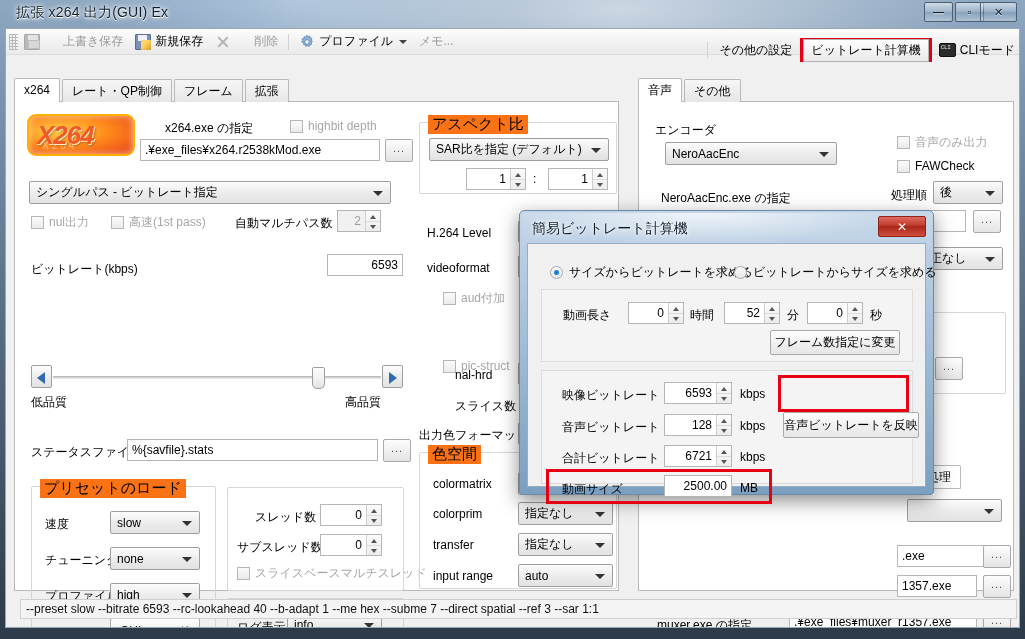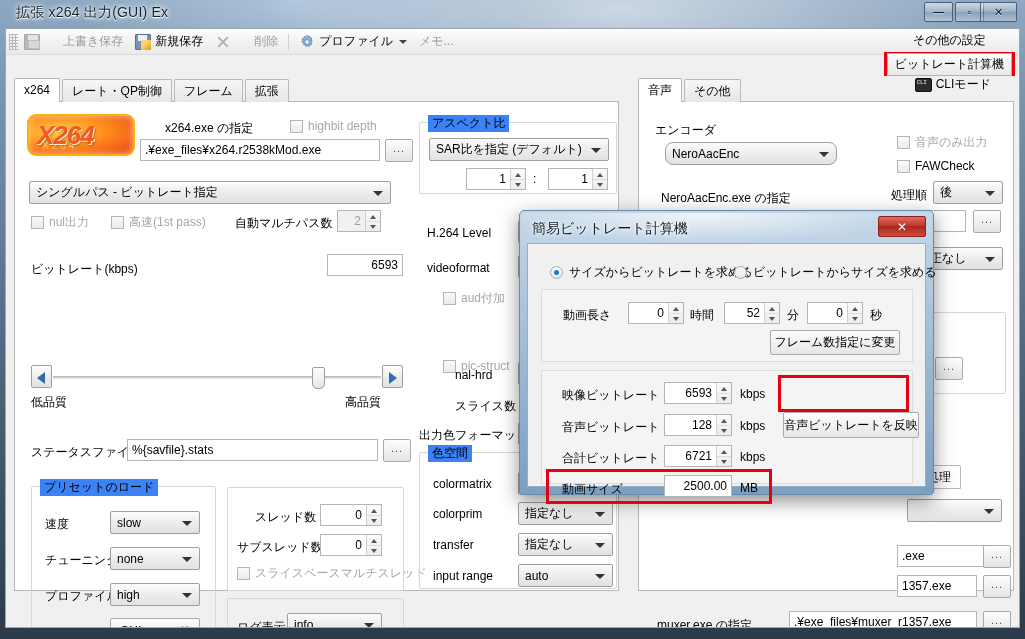--- a/index.html
+++ b/index.html
@@ -86,21 +86,21 @@
      background: linear-gradient(135deg,#ffd36b 40%, #d49b18); transform:rotate(0deg); border-radius:1px;}
   
   .ico-del::before, .ico-del::after {
      content:""; position:absolute; left:7px; top:1px; width:2px; height:14px; background:#b6b6b6; border-radius:1px;}
   .ico-del::before { transform:rotate(45deg);} .ico-del::after { transform:rotate(-45deg);}
   
   .ico-gear { }
   .ico-gear svg { display:block; }
   .caret-dn { width:0;height:0;border-left:4px solid transparent;border-right:4px solid transparent;border-top:4px solid #444; margin-left:2px;}
 
-  #toolbar-right { position:absolute; right:4px; top:0; height:42px; display:flex; align-items:center;flex-direction:column; }
+  #toolbar-right { position:absolute; right:4px; top:0; height:42px; display:flex; align-items:center; }
   #btn-other-settings { padding:3px 8px; font-size:12px; }
   #calc-highlight {
     border:3px solid #e60012; padding:0px;
     display:flex; align-items:center; height:24px;
   }
   #btn-bitrate-calc {
     background: linear-gradient(180deg,#fefefe,#f3f3f3 48%,#e9e9e9);
     border:1px solid #b3b3b3; padding:2px 7px; font-size:12px; white-space:nowrap;
   }
   #cli-wrap { display:flex; align-items:center; gap:4px; margin-left:7px; }
@@ -165,21 +165,21 @@
   .spin .ar i { flex:1; display:block; position:relative; }
   .spin .ar i:first-child { border-bottom:1px solid #dcdcdc; }
   .spin .ar i::after{content:"";position:absolute;left:4px;top:4px;width:0;height:0;
      border-left:3.5px solid transparent;border-right:3.5px solid transparent;}
   .spin .ar i:first-child::after{ border-bottom:4px solid #555; }
   .spin .ar i:last-child::after{ border-top:4px solid #555; top:3px;}
   .spin.dim .v { color:#9d9d9d; }
   .spin.dim { background:#f1f1f1; }
 
   .gbox { position:absolute; border:1px solid #d6d6d6; border-radius:2px; }
-  .gbox > .cap { position:absolute; top:-8px; left:8px; background:#3b82f6; padding:0 4px; font-size:12px; }
+  .gbox > .cap { position:absolute; top:-8px; left:8px; background:#f97316; padding:0 4px; font-size:15px; }
 
   
   #x264-logo {
     position:absolute; left:12px; top:12px; width:108px; height:42px;
     border-radius:9px; border:2px solid #ffb000;
     background: radial-gradient(ellipse at 30% 40%, #ffd04a 0%, #ff8c1a 45%, #e8401a 100%);
     box-shadow: inset 0 0 6px rgba(255,255,255,.6);
     overflow:hidden;
   }
   #x264-logo .txt {
@@ -501,21 +501,21 @@
       </div>
     </div>
 
     <div id="right-tabs">
       <div class="tab active">音声</div>
       <div class="tab">その他</div>
     </div>
 
     <div id="right-panel">
       <div class="lab" style="left:16px; top:20px;">エンコーダ</div>
-      <div class="combo" style="left:26px; top:40px; width:172px;border-radius:8px;">
+      <div class="combo" style="left:26px; top:40px; width:172px;">
         <span>NeroAacEnc</span>
         <span class="arw"></span>
       </div>
       <div class="cb dim" style="left:258px; top:32px;">
         <span class="box"></span>
         <span>音声のみ出力</span>
       </div>
       <div class="cb" style="left:258px; top:57px;">
         <span class="box"></span>
         <span>FAWCheck</span>
@@ -545,20 +545,21 @@
       <div class="tinp" style="left:258px; top:443px; width:91px;text-align:center;">.exe</div>
       <div class="btn-dots" style="left:344px; top:443px;">...</div>
       <div class="tinp" style="left:258px; top:473px; width:80px;">1357.exe</div>
       <div class="btn-dots" style="left:344px; top:473px;">...</div>
 
       <div class="lab" style="left:18px; top:515px;">muxer.exe の指定</div>
       <div class="tinp" style="left:150px; top:509px; width:188px;">.¥exe_files¥muxer_r1357.exe</div>
       <div class="btn-dots" style="left:344px; top:509px;">...</div>
     </div>
 
+    <div id="cmd-line">--preset slow --bitrate 6593 --rc-lookahead 40 --b-adapt 1 --me hex --subme 7 --direct spatial --ref 3 --sar 1:1</div>
     <div id="bottom-row">
       
       
       
       
       
       
     </div>
 
   </div>

